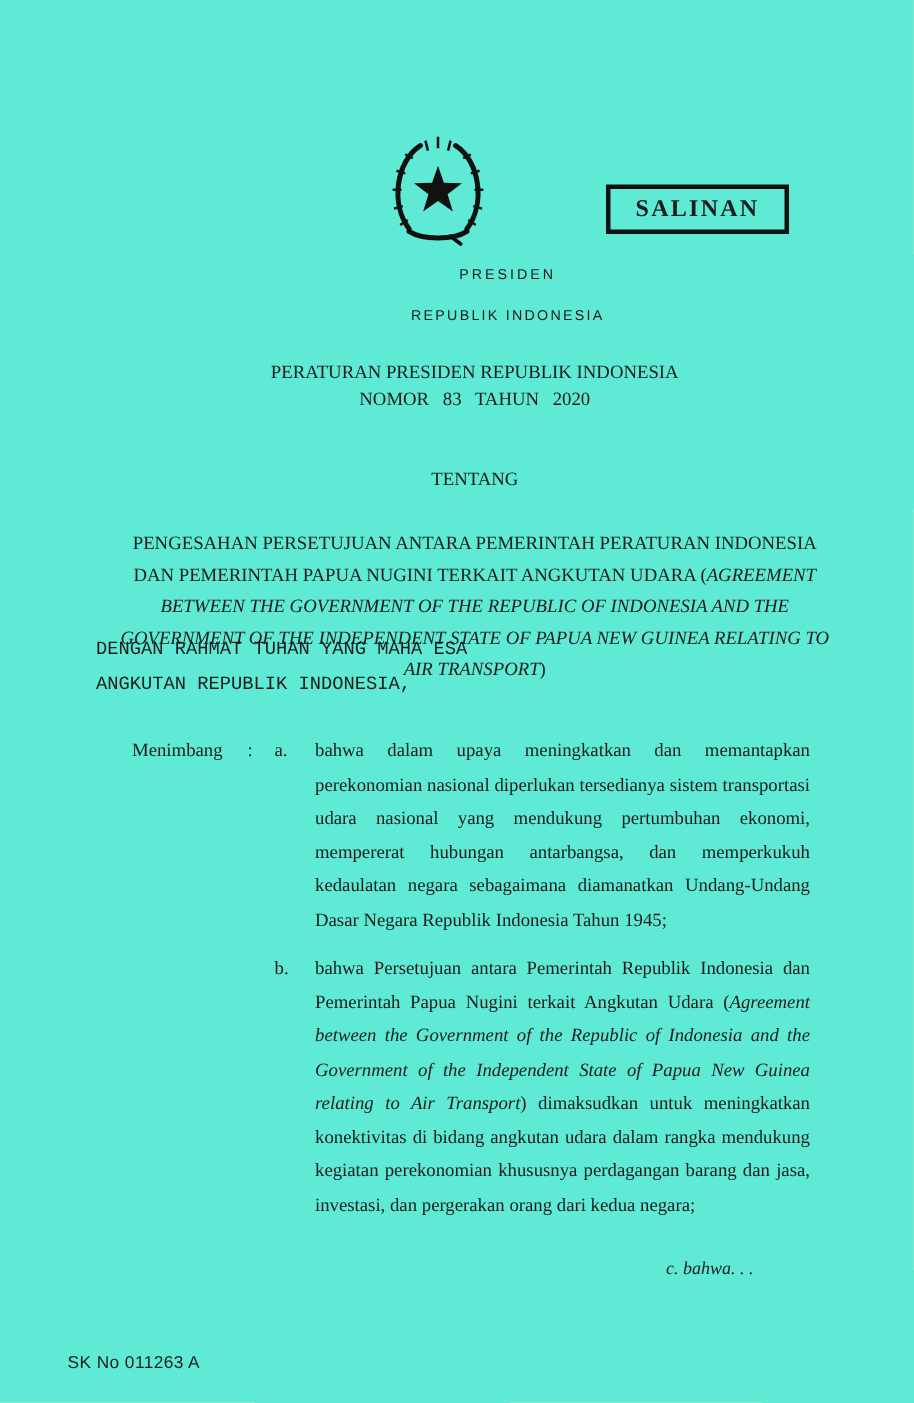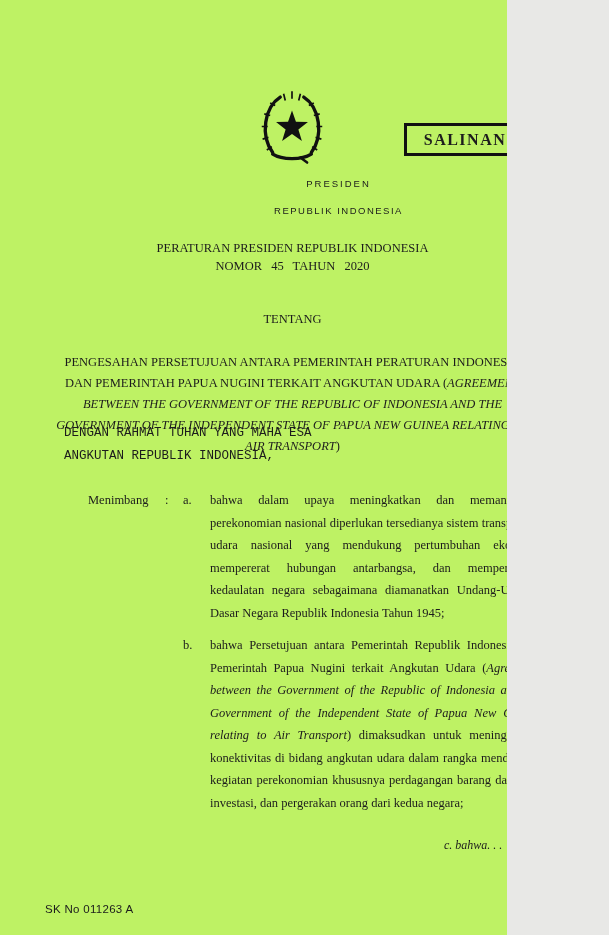--- a/index.html
+++ b/index.html
@@ -5,22 +5,22 @@
   html,body{margin:0;padding:0;}
   body{
     width:609px;height:935px;
     background:#e8e8e6;
     font-family:"Liberation Serif", serif;
     color:#1c1c1c;
     position:relative;
   }
   .page{
     position:absolute;left:0;top:0;
-    width:507px;height:935px;
-    background:#bef264;
+    width:609px;height:935px;
+    background:#5eead4;
     overflow:hidden;
   }
   
   .stamp{
     position:absolute;left:404px;top:123px;
     width:116px;height:27px;
     border:3px solid #111;
     display:flex;align-items:center;justify-content:center;
   }
   .stamp span{
@@ -34,21 +34,21 @@
   
   .letterhead{
     position:absolute;left:0;top:178px;width:609px;text-align:center;
     font-family:"Liberation Sans", sans-serif;
     padding-left:34px;
   }
   .letterhead .lh1{font-size:9.5px;letter-spacing:2px;}
   .letterhead .lh2{font-size:9.5px;letter-spacing:1.5px;margin-top:16px;}
   
   .title-block{
-    position:absolute;left:52px;top:240px;width:481px;text-align:center;
+    position:absolute;left:76px;top:240px;width:481px;text-align:center;
     font-size:12.5px;line-height:17px;
   }
   .title-line2{margin-top:1px;word-spacing:6px;}
   .tentang{margin-top:36px;}
   .subject{
     margin-top:24px;line-height:21px;
   }
   .subject .it{font-style:italic;}
   
   .preamble{
@@ -114,21 +114,21 @@
     </svg>
   </div>
 
   <div class="letterhead">
     <div class="lh1">PRESIDEN</div>
     <div class="lh2">REPUBLIK INDONESIA</div>
   </div>
 
   <div class="title-block">
     <div>PERATURAN PRESIDEN REPUBLIK INDONESIA</div>
-    <div class="title-line2">NOMOR 45 TAHUN 2020</div>
+    <div class="title-line2">NOMOR 83 TAHUN 2020</div>
     <div class="tentang">TENTANG</div>
     <div class="subject"><span>PENGESAHAN PERSETUJUAN ANTARA PEMERINTAH PERATURAN INDONESIA DAN PEMERINTAH PAPUA NUGINI TERKAIT ANGKUTAN UDARA (</span><span class="it">AGREEMENT BETWEEN THE GOVERNMENT OF THE REPUBLIC OF INDONESIA AND THE GOVERNMENT OF THE INDEPENDENT STATE OF PAPUA NEW GUINEA RELATING TO AIR TRANSPORT</span><span>)</span></div>
   </div>
 
   <div class="preamble">
     <div>DENGAN RAHMAT TUHAN YANG MAHA ESA</div>
     <div class="p2">ANGKUTAN REPUBLIK INDONESIA,</div>
   </div>
 
   <div class="considering">

